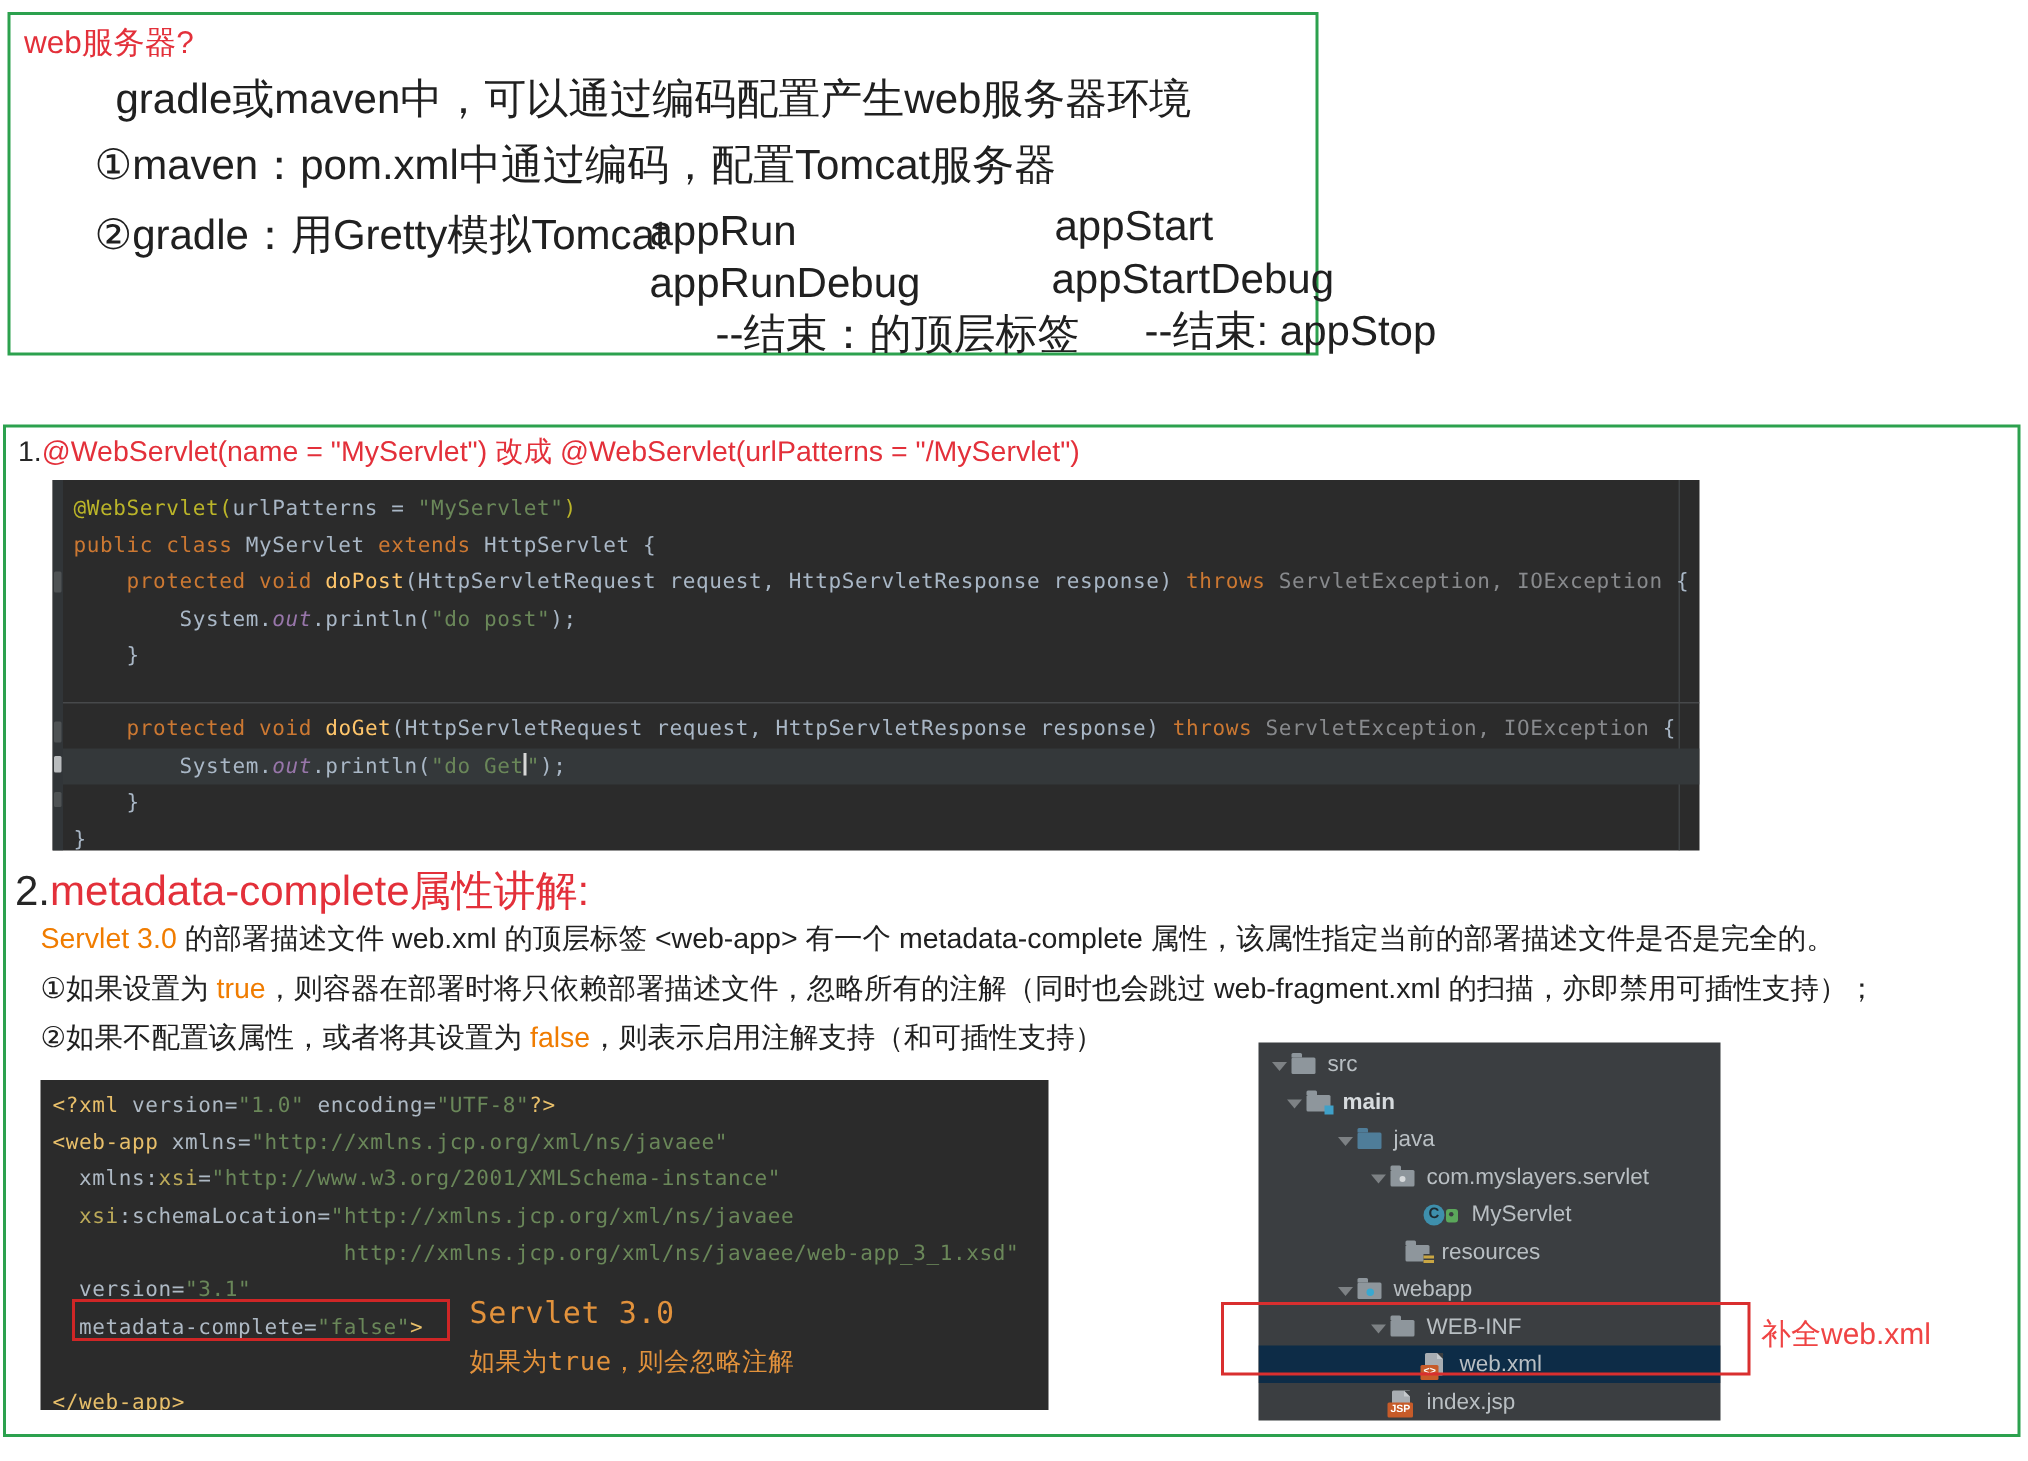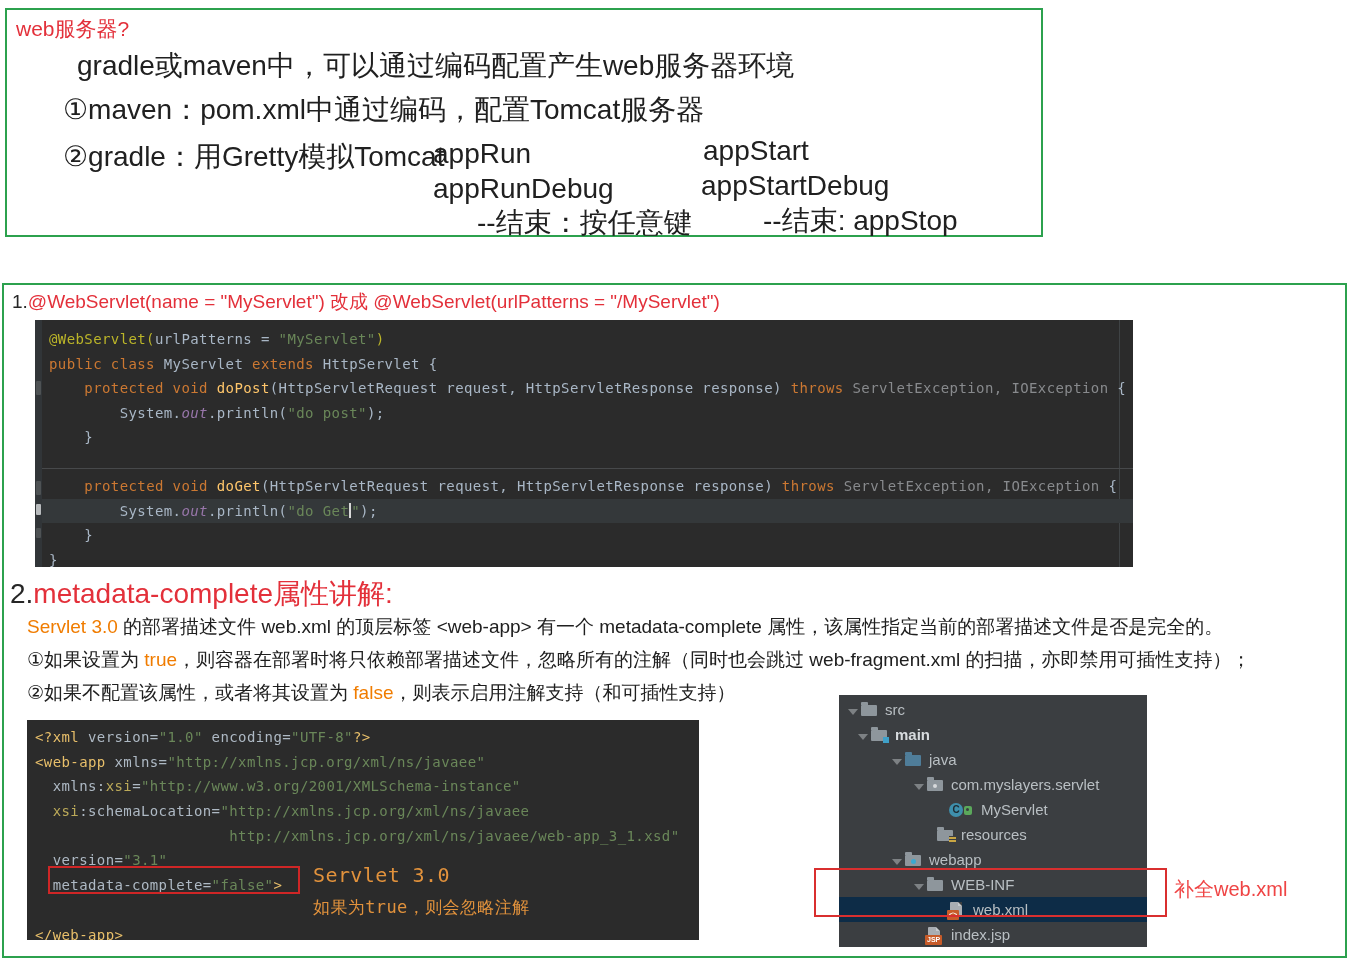--- a/index.html
+++ b/index.html
@@ -61,28 +61,28 @@
   .page::before{content:"";position:absolute;right:0;top:0;border-style:solid;border-width:0 4px 4px 0;border-color:#3b3e41 #3b3e41 #c6cacd transparent;}
   .fbadge{position:absolute;left:-2px;bottom:-3px;background:#c75b29;color:#fff;font-size:7px;font-weight:bold;
         line-height:8px;padding:1px 2px;border-radius:1px;font-family:"Liberation Sans",sans-serif;}
   .callout-label{position:absolute;color:#ef4444;font-size:20px;white-space:nowrap;}
 </style>
 </head>
 <body>
 
 <div id="stage">
 
-  <div class="greenbox" style="left:5px;top:8px;width:1038px;height:229px;">
+  <div class="greenbox" style="left:5px;top:8px;width:874px;height:229px;">
     <div class="abs t20 red" style="left:9px;top:7px;font-size:21px;">web服务器?</div>
     <div class="abs t20" style="left:70px;top:44px;">gradle或maven中，可以通过编码配置产生web服务器环境</div>
     <div class="abs t20" style="left:56px;top:88px;">①maven：pom.xml中通过编码，配置Tomcat服务器</div>
     <div class="abs t20" style="left:56px;top:135px;">②gradle：用Gretty模拟Tomcat</div>
     <div class="abs t20" style="left:426px;top:132px;">appRun</div>
     <div class="abs t20" style="left:426px;top:167px;">appRunDebug</div>
-    <div class="abs t20" style="left:470px;top:201px;">--结束：按任意键</div>
+    <div class="abs t20" style="left:470px;top:201px;">--结束：的顶层标签</div>
     <div class="abs t20" style="left:696px;top:129px;">appStart</div>
     <div class="abs t20" style="left:694px;top:164px;">appStartDebug</div>
     <div class="abs t20" style="left:756px;top:199px;">--结束: appStop</div>
   </div>
 
 
   <div class="greenbox" style="left:2px;top:283px;width:1345px;height:675px;">
 
     <div class="abs t19" style="left:8px;top:5px;"><span class="s-dark">1.</span><span class="s-red">@WebServlet(name = "MyServlet")   改成  @WebServlet(urlPatterns = "/MyServlet")</span></div>
 

